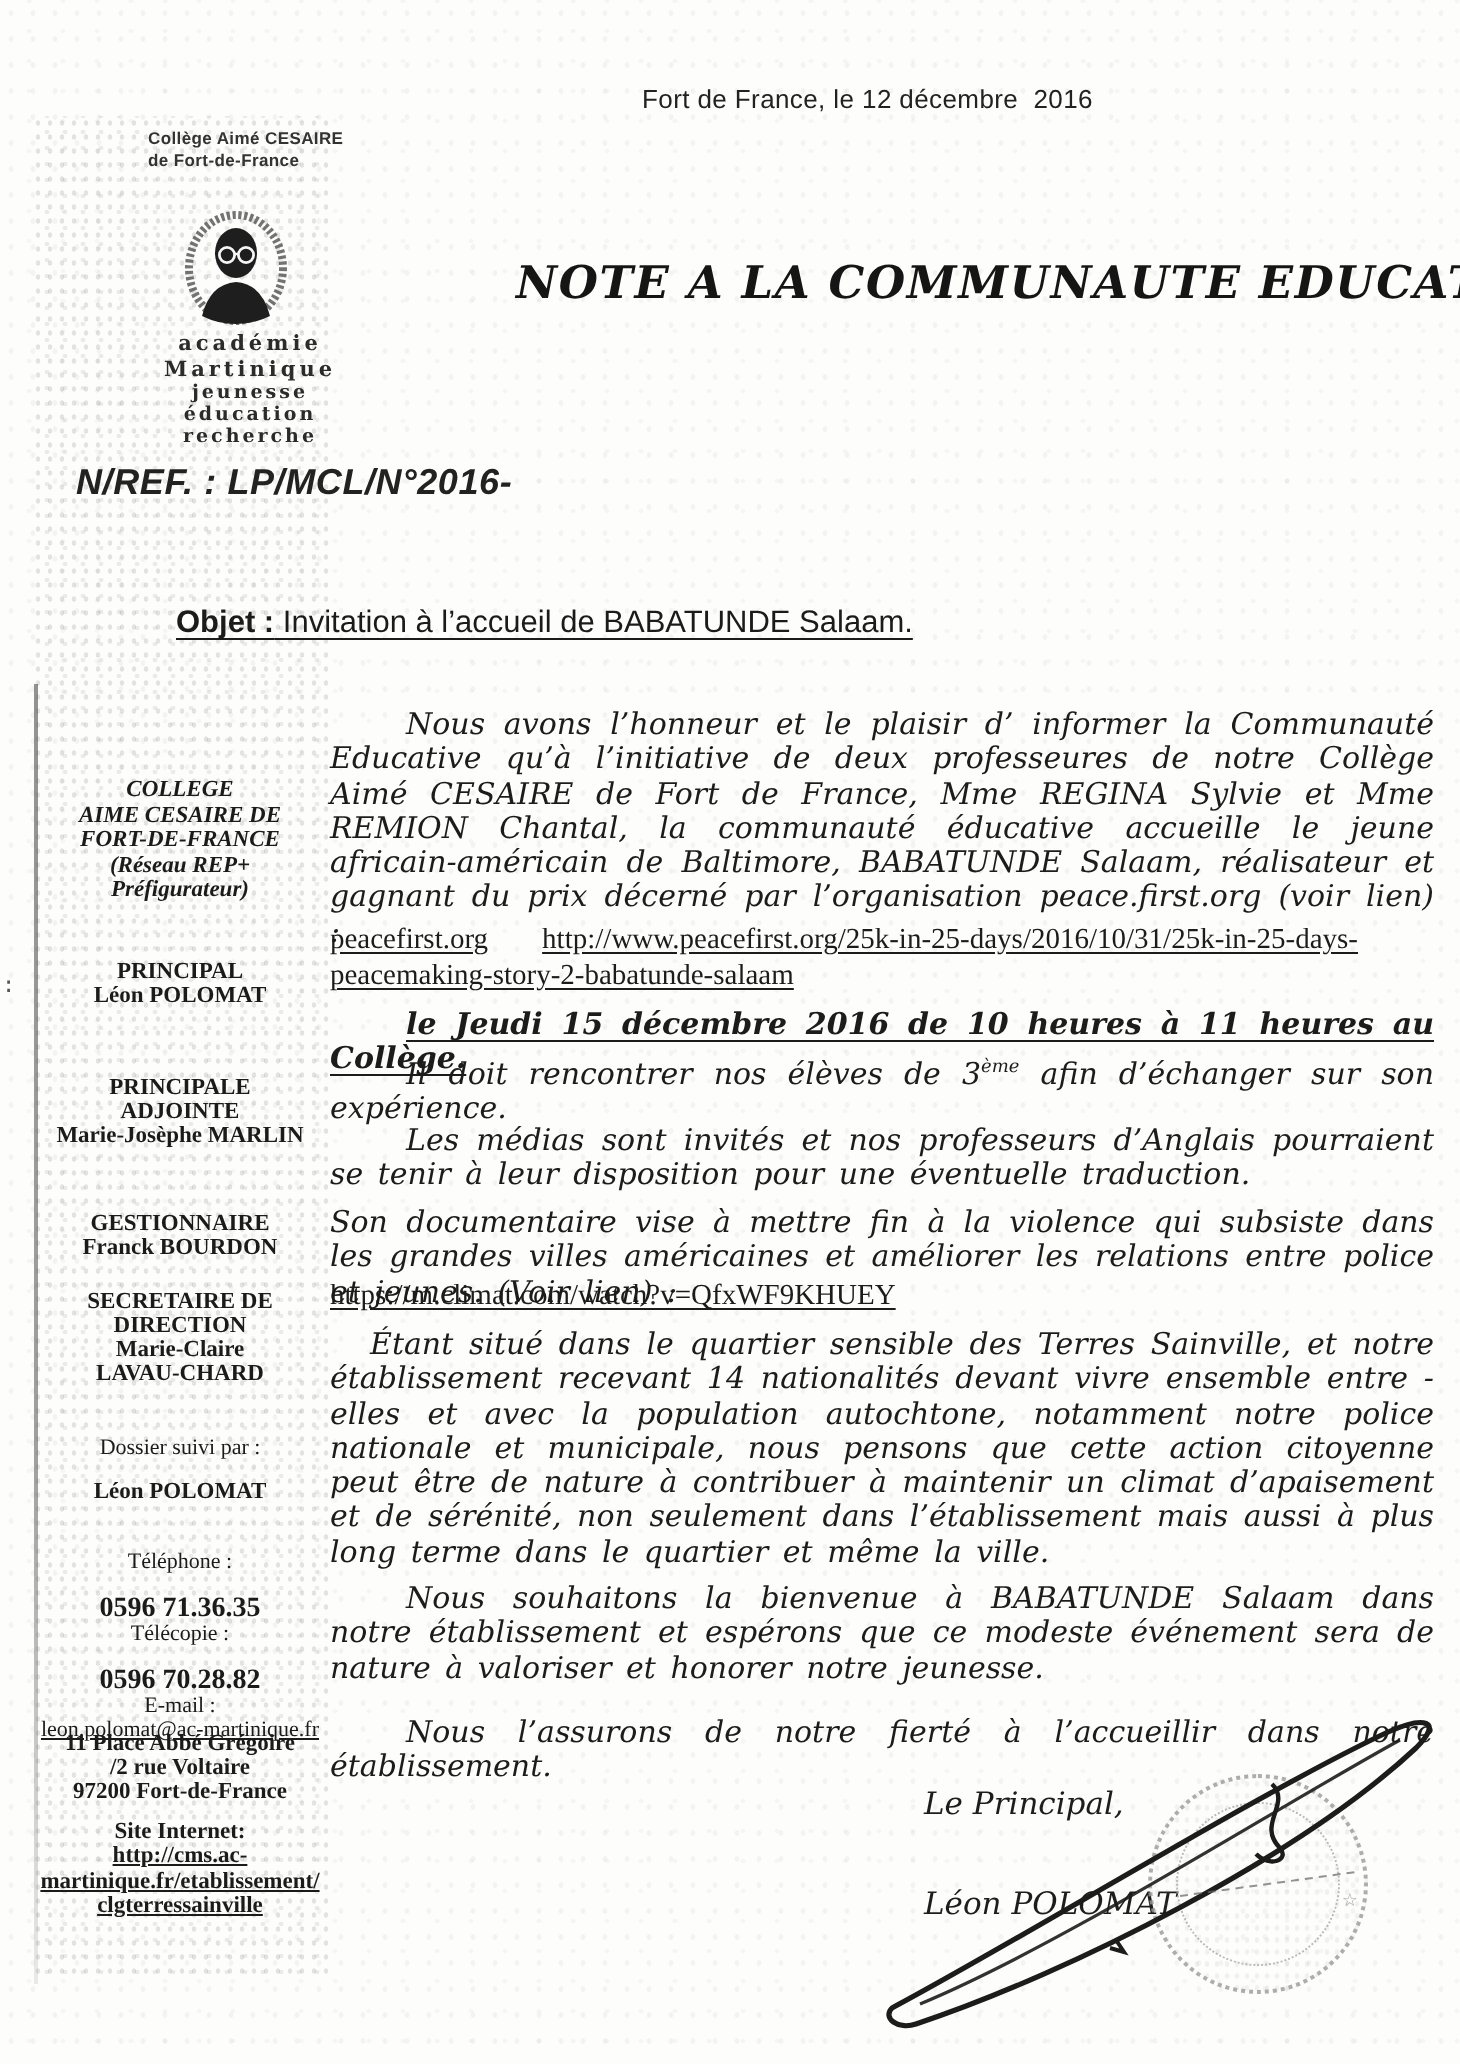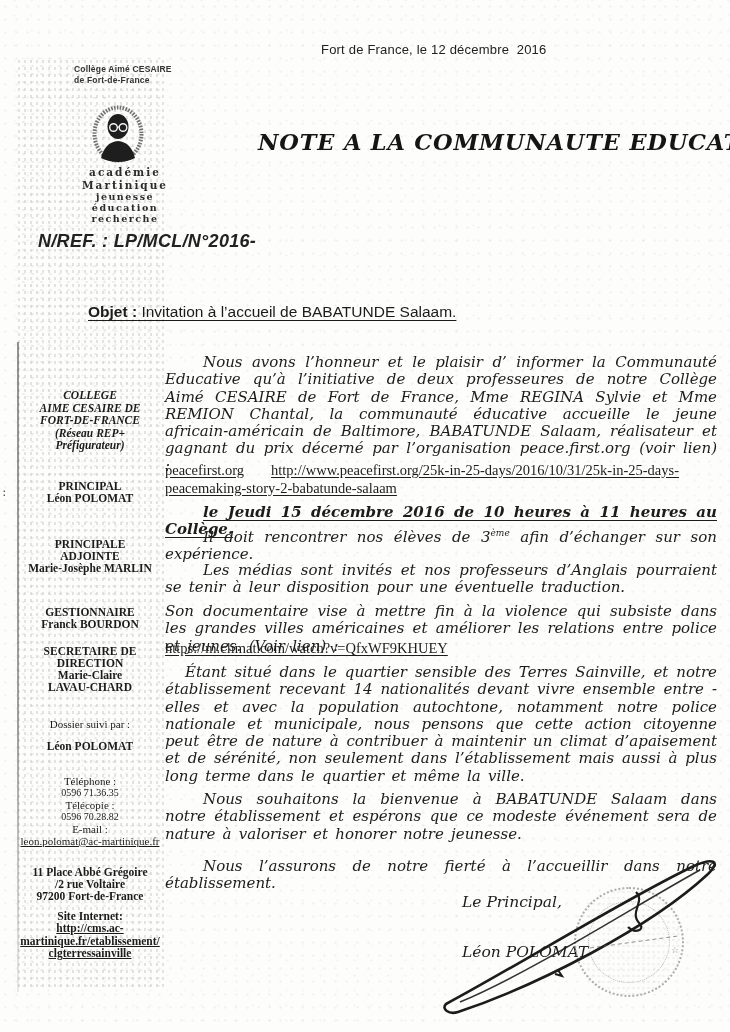--- a/index.html
+++ b/index.html
@@ -59,21 +59,21 @@
   .sb div{line-height:12px;}
   .sb-college{top:389px;font-style:italic;font-size:11.5px;}
   .sb-college div{line-height:12.5px;}
   .sb-r0{top:480px;font-size:11.5px;}
   .sb-r1{top:538px;font-size:11.5px;}
   .sb-r2{top:606px;font-size:11.5px;}
   .sb-r3{top:645px;font-size:11.5px;}
   .sb-dossier-label{top:718px;font-weight:normal;font-size:11px;}
   .sb-dossier-name{top:740px;font-size:11.5px;}
   .sb-contact{top:775px;font-size:11px;text-align:center;}
-  .sb-contact .num{font-weight:normal;font-size:10px;}
+  .sb-contact .num{font-weight:bold;font-size:14px;margin-top:12px;}
   .sb-contact .lab{font-weight:normal;}
   .sb-contact .mail{font-weight:normal;text-decoration:underline;overflow-wrap:anywhere;}
   .sb-address{top:866px;font-size:11.5px;}
   .sb-site{top:910px;font-size:11.5px;}
   .sb-site .url{text-decoration:underline;overflow-wrap:anywhere;line-height:12.5px;display:block;}
 
   
   .bp{position:absolute;left:165px;width:552px;text-align:justify;
     font-size:15px;font-style:italic;line-height:17.3px;word-spacing:2.5px;color:#1c1c1c;}
   .ind{text-indent:38px;}

